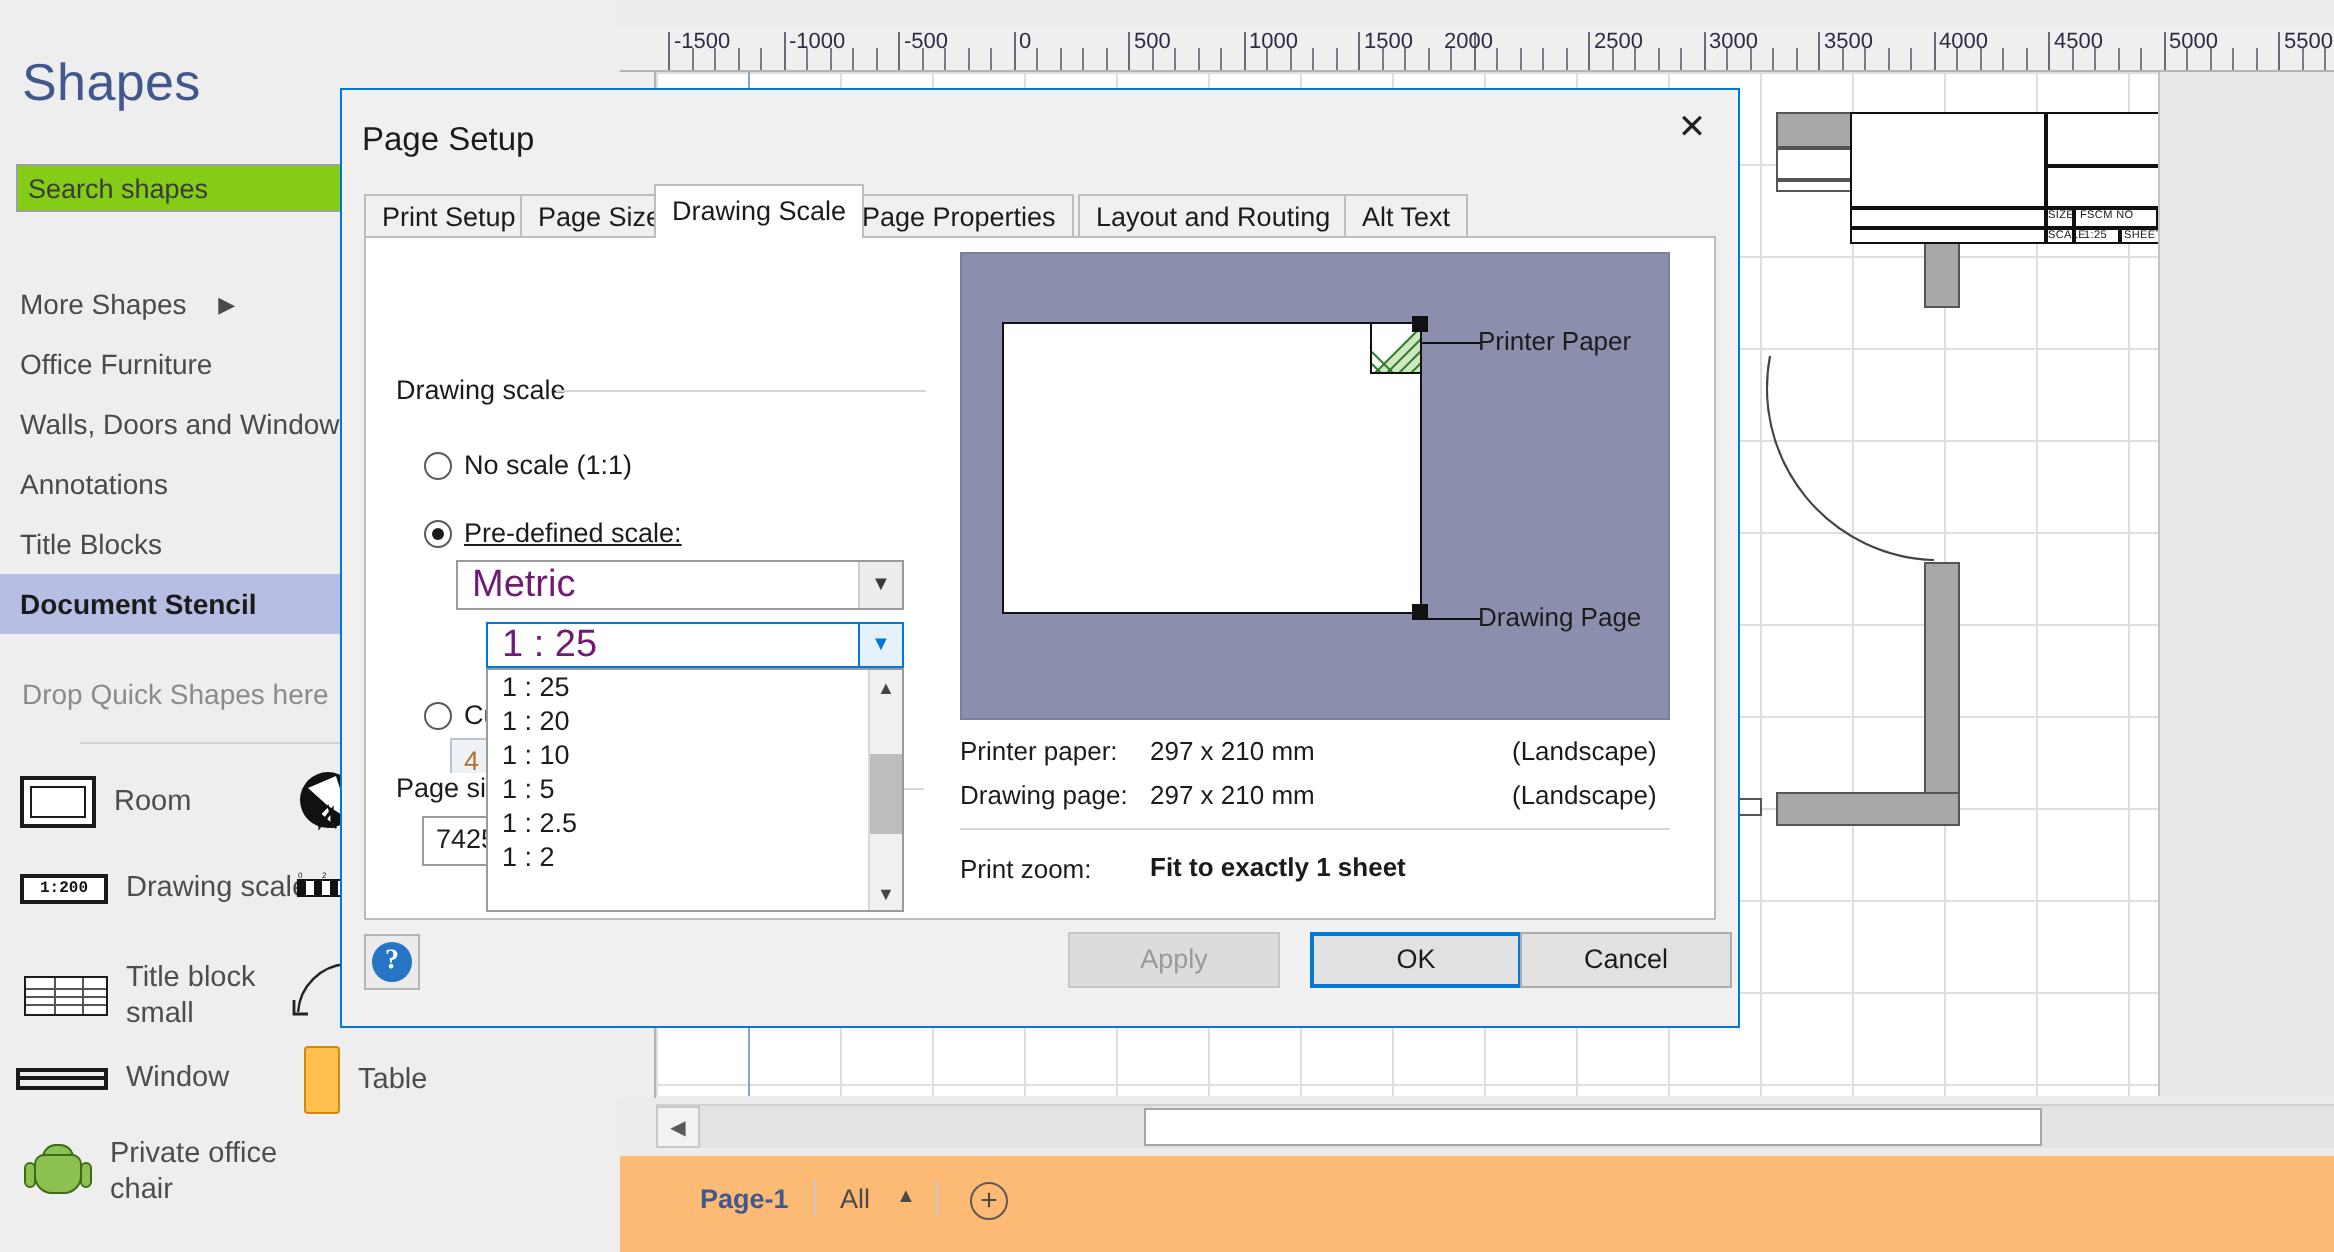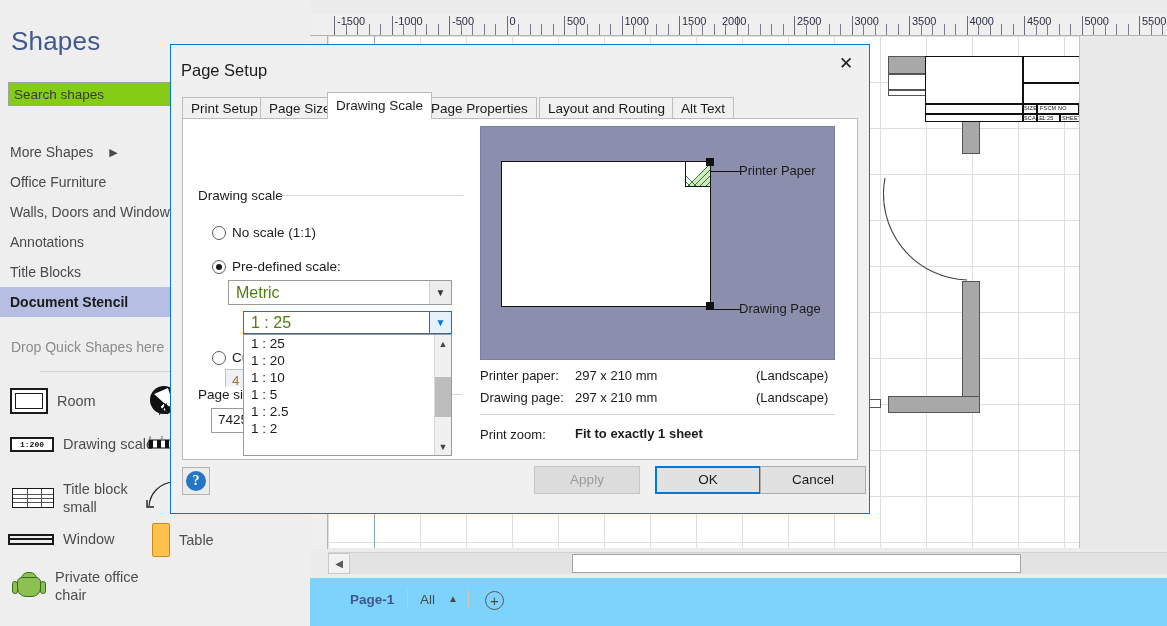--- a/index.html
+++ b/index.html
@@ -188,21 +188,21 @@
     display:flex; align-items:center; justify-content:center;
     color:#585858; font-size:10px;
   }
   .scroll-h .thumb {
     position:absolute; left:244px; top:1px; width:449px; height:19px;
     background:#ffffff; border:1px solid #a6a6a6;
   }
 
   .status-bar {
     position:absolute; left:0; top:578px; width:857px; height:48px;
-    background:#7dd3fc;
+    background:#fdba74;
   }
   .page-tab {
     position:absolute; left:40px; top:14px;
     font-size:13.5px; font-weight:bold; color:#41588e;
   }
   .tab-sep { position:absolute; top:12px; width:1px; height:18px; background:#c9c9c9; }
   .all-tab { position:absolute; left:110px; top:14px; font-size:13.5px; color:#4a4a4a; }
   .all-caret { position:absolute; left:138px; top:15px; font-size:10px; color:#4a4a4a; }
   .add-page {
     position:absolute; left:175px; top:13px; width:19px; height:19px;
@@ -260,21 +260,21 @@
   .radio.on:after {
     content:""; position:absolute; left:3px; top:3px; width:6px; height:6px;
     border-radius:50%; background:#1b1b1b;
   }
   .radio-text { margin-left:6px; font-size:13.5px; color:#1b1b1b; white-space:nowrap; }
 
   .combo {
     position:absolute; background:#fff; border:1px solid #9a9a9a;
     display:flex; align-items:center;
   }
-  .combo .val { flex:1; padding-left:7px; font-size:16px; color:#4d7c0f; }
+  .combo .val { flex:1; padding-left:7px; font-size:19px; color:#701a75; }
   .combo .arrowbtn {
     width:22px; align-self:stretch; background:#ededed; border-left:1px solid #cfcfcf;
     display:flex; align-items:center; justify-content:center;
     font-size:10px; color:#3b3b3b;
   }
   .combo.open { border:1px solid #0078d7; }
   .combo.open .arrowbtn { background:#e5f1fb; border-left:1px solid #0078d7; color:#0078d7; }
 
   .dropdown {
     position:absolute; background:#fff; border:1px solid #9a9a9a;
@@ -670,21 +670,21 @@
       <div class="tabpanel">
 
         <div class="group-label" style="left:15px; top:76px; transform:translateY(-50%);">Drawing scale</div>
         <div class="group-rule" style="left:95px; top:76px; width:185px;"></div>
 
         <div class="radio-row" style="left:29px; top:106px;">
           <span class="radio"></span>
           <span class="radio-text">No scale (1:1)</span>
         </div>
 
-        <div class="radio-row" style="left:29px; top:140px;">
+        <div class="radio-row" style="left:29px; top:140px;text-decoration:underline;">
           <span class="radio on"></span>
           <span class="radio-text">Pre-defined scale:</span>
         </div>
 
         <div class="combo" style="left:45px; top:161px; width:224px; height:25px;">
           <span class="val">Metric</span>
           <span class="arrowbtn">▼</span>
         </div>
 
         <div class="combo open" style="left:60px; top:192px; width:209px; height:23px;">

